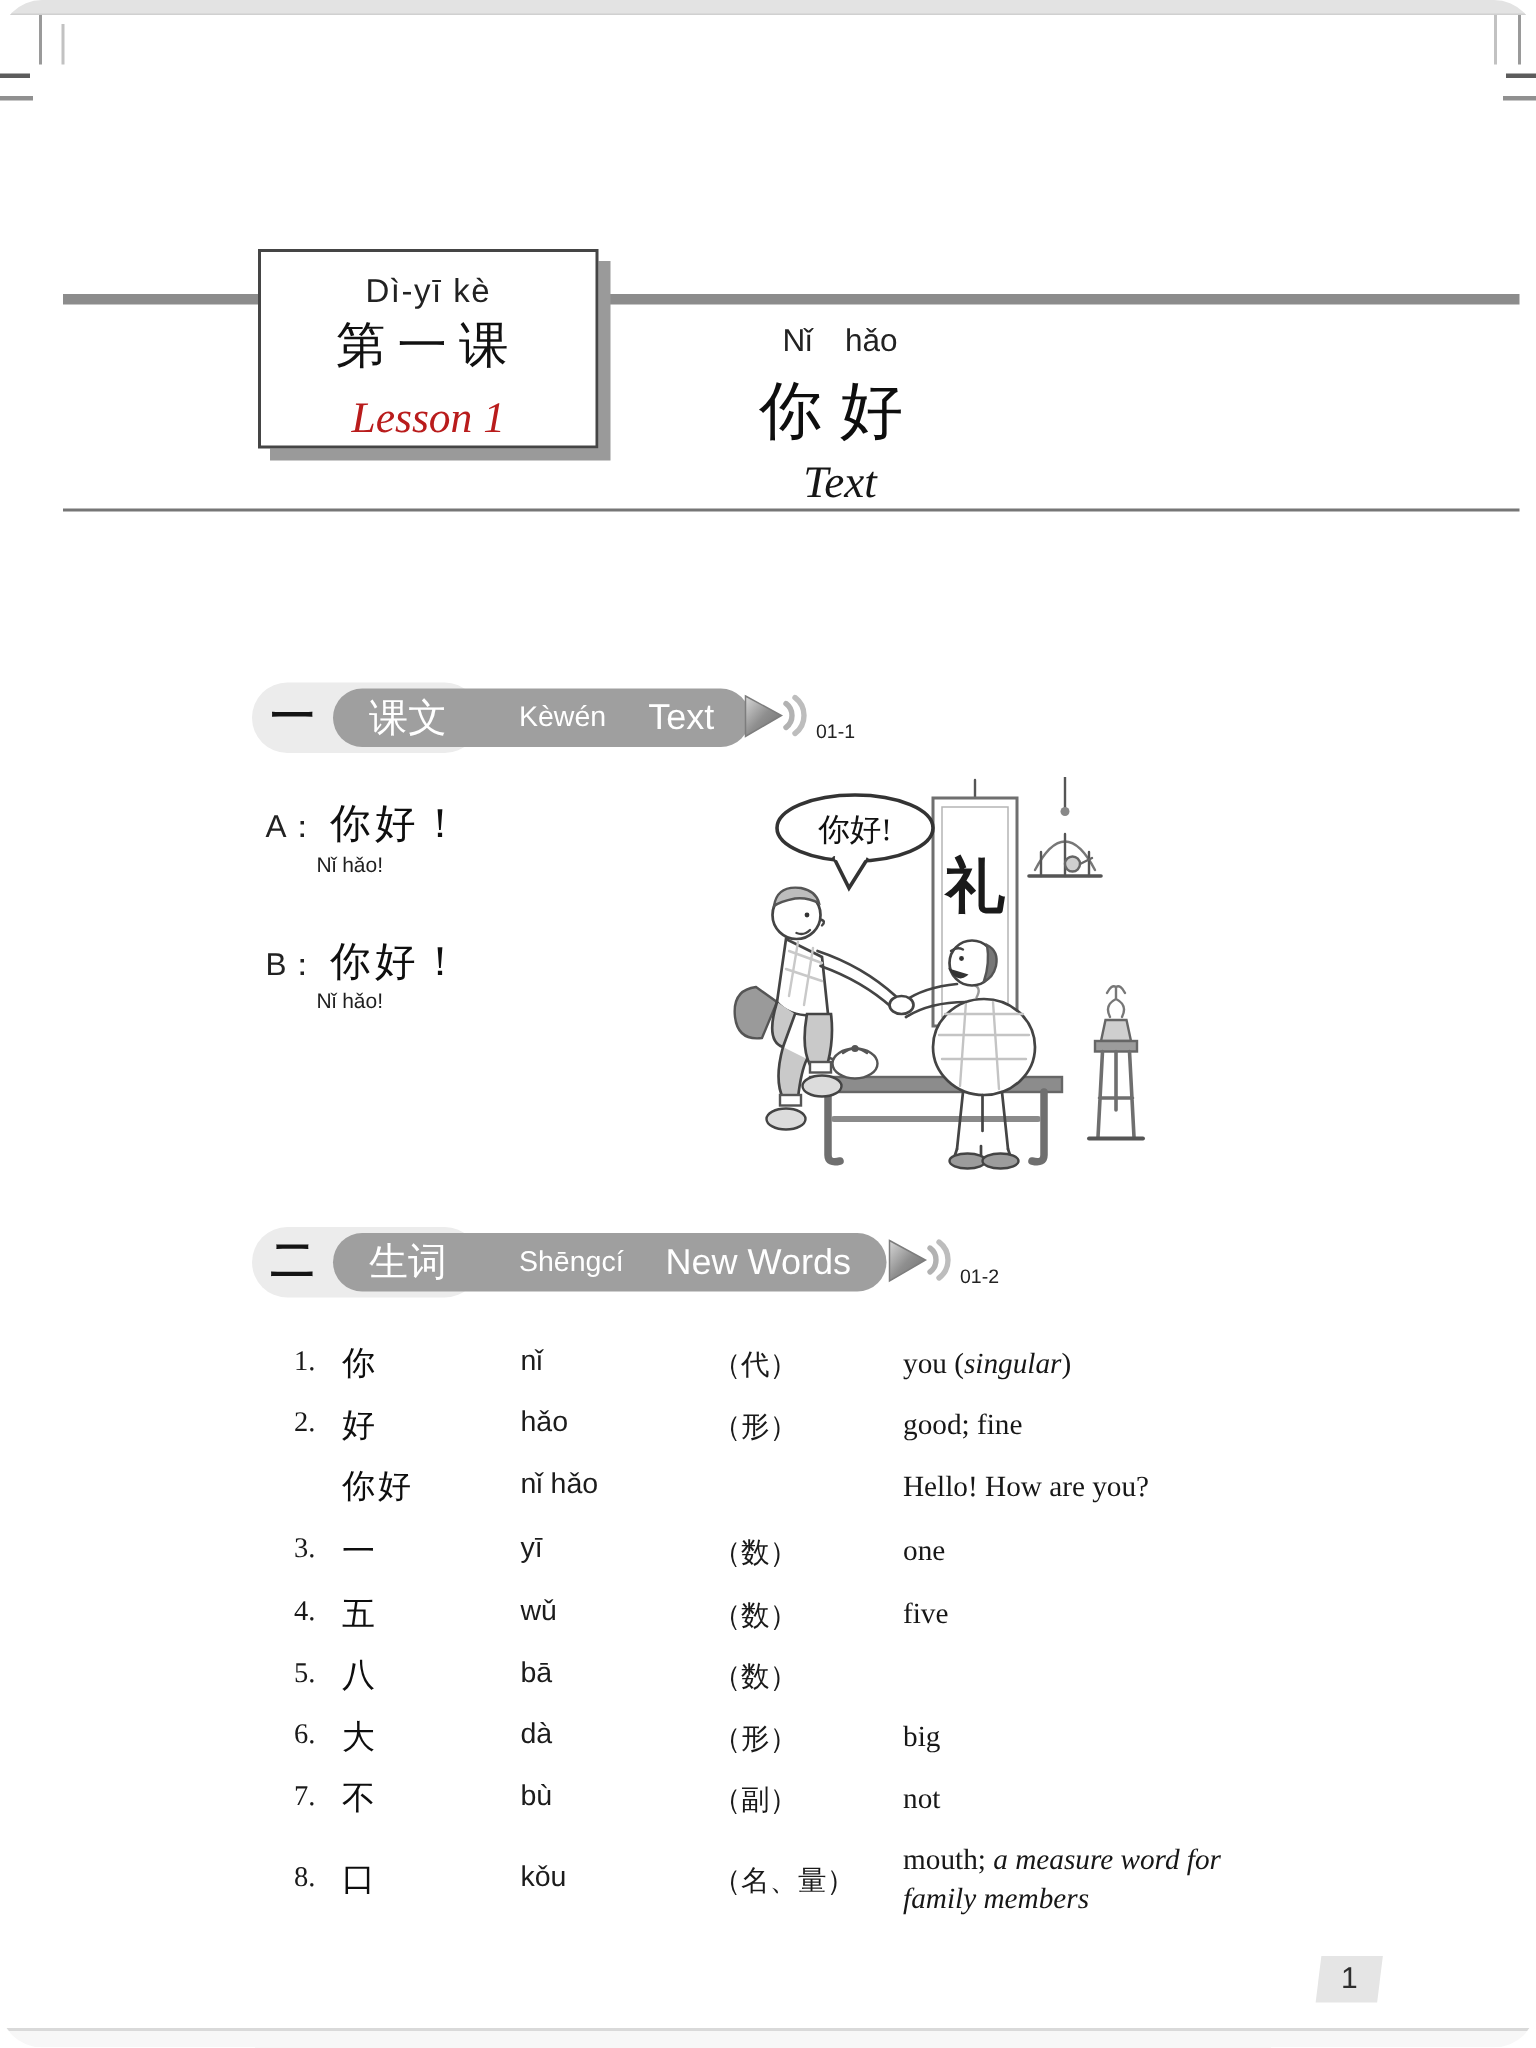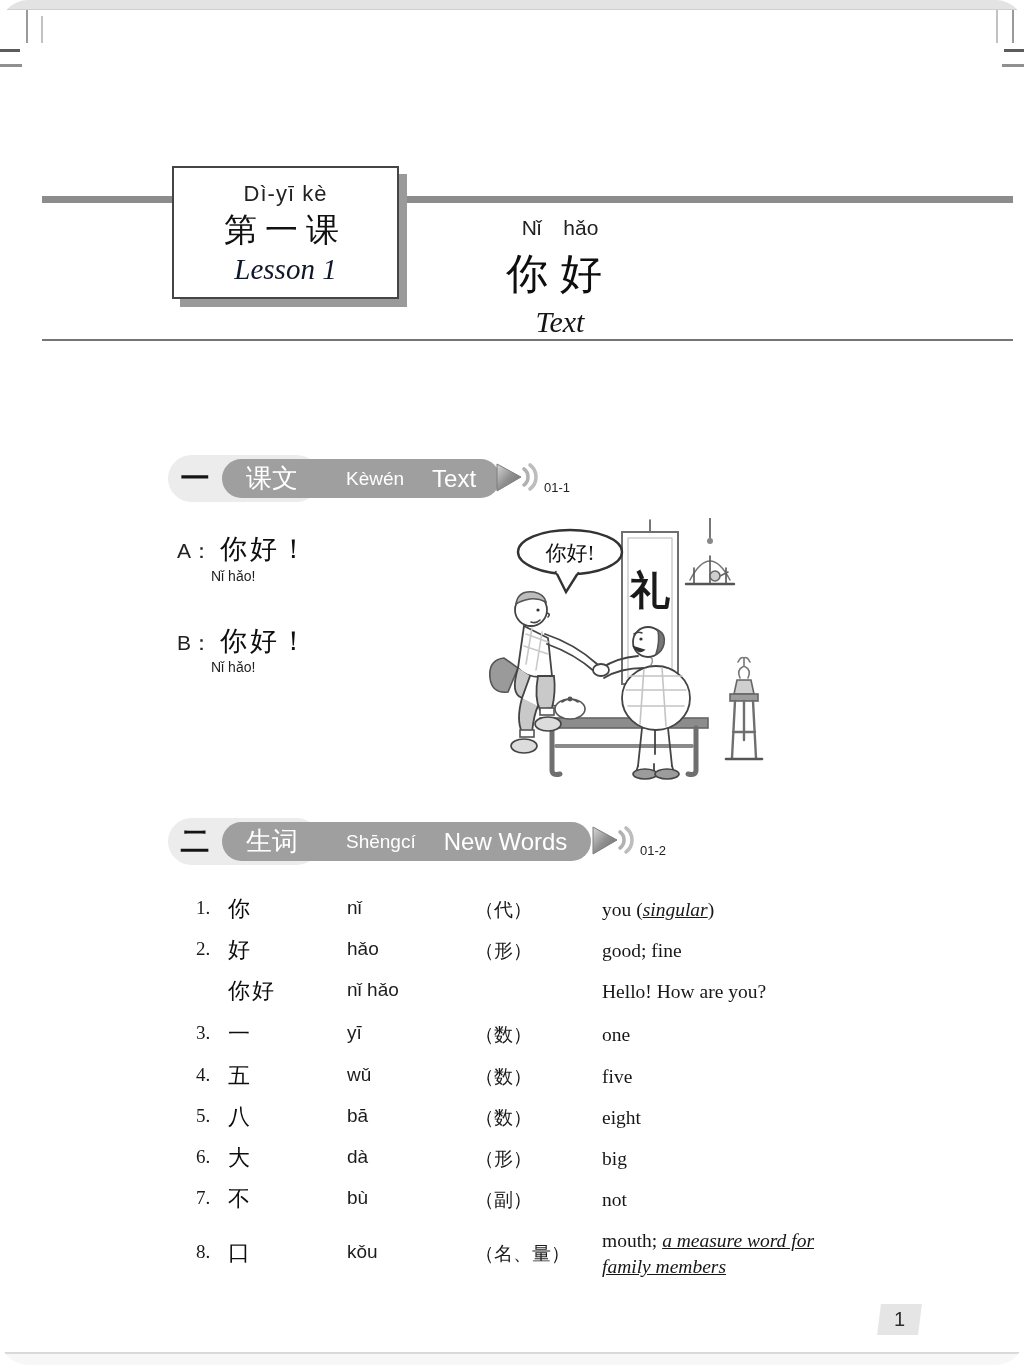--- a/index.html
+++ b/index.html
@@ -22,21 +22,21 @@
   .thick-rule { left:42px; top:196px; width:971px; height:7px; background:#8c8c8c; z-index:1; }
   .thin-rule  { left:42px; top:339px; width:971px; height:2px; background:#767676; }
   .lesson-box {
     left:172px; top:166px; width:227px; height:133px;
     background:#fff; border:2px solid #454545;
     box-shadow:8px 8px 0 #9a9a9a; z-index:2;
     text-align:center; padding-top:13px;
   }
   .lesson-pinyin { font-family:"Liberation Sans", sans-serif; font-size:22px; color:#222; letter-spacing:1px; }
   .lesson-hanzi  { font-size:33px; letter-spacing:8px; margin-top:1px; color:#111; }
-  .lesson-en     { font-style:italic; font-size:29px; margin-top:0; color:#0f172a; }
+  .lesson-en     { font-style:italic; font-size:29px; margin-top:10px; color:#b91c1c; }
 
   .title-block { left:430px; top:216px; width:260px; text-align:center; }
   .title-pinyin { font-family:"Liberation Sans", sans-serif; font-size:21px; color:#222; word-spacing:16px; }
   .title-hanzi  { font-size:42px; letter-spacing:12px; margin-top:6px; color:#0e0e0e; }
   .title-en     { font-style:italic; font-size:30px; margin-top:3px; color:#161616; }
 
   
   .sec-outer {
     height:47px; border-radius:24px; background:#ececec;
     display:flex; align-items:center;
@@ -67,21 +67,21 @@
   .vocab { left:196px; top:897px; width:644px; }
   .vrow { display:grid; grid-template-columns:151px 128px 127px 238px; height:41px; align-items:start; }
   .vrow.tall { height:66px; }
   .vrow.tall .vword, .vrow.tall .vpy, .vrow.tall .vpos { padding-top:13px; }
   .vnumword { display:flex; }
   .vnum { width:32px; font-size:19px; color:#1a1a1a; }
   .vword { font-size:22px; color:#0e0e0e; letter-spacing:2px; line-height:1.1; }
   .vpy { font-family:"Liberation Sans", sans-serif; font-size:19px; color:#1c1c1c; }
   .vpos { font-size:19px; color:#1a1a1a; }
   .ven { font-size:19.5px; color:#171717; line-height:1.35; }
-  .ven i { font-style:italic;text-decoration:underline; }
+  .ven i { font-style:italic; }
 
   
   .pagenum {
     left:879px; top:1304px; width:41px; height:31px; background:#e5e5e5;
     transform:skewX(-7deg); display:flex; align-items:center; justify-content:center;
   }
   .pagenum span { font-family:"Liberation Sans", sans-serif; font-size:20px; color:#2e2e2e; transform:skewX(7deg); }
 
   svg text { font-family:"Liberation Serif", serif; }
 </style>
@@ -308,21 +308,20 @@
       <div class="vpos">（数）</div>
       <div class="ven"><span>five</span><i></i><span></span></div>
     </div>
     <div class="vrow">
       <div class="vnumword">
           <span class="vnum">5.</span>
           <span class="vword">八</span>
         </div>
       <div class="vpy">bā</div>
       <div class="vpos">（数）</div>
-      <div class="ven"><span>eight</span><i></i><span></span></div>
     </div>
     <div class="vrow">
       <div class="vnumword">
           <span class="vnum">6.</span>
           <span class="vword">大</span>
         </div>
       <div class="vpy">dà</div>
       <div class="vpos">（形）</div>
       <div class="ven"><span>big</span><i></i><span></span></div>
     </div>

